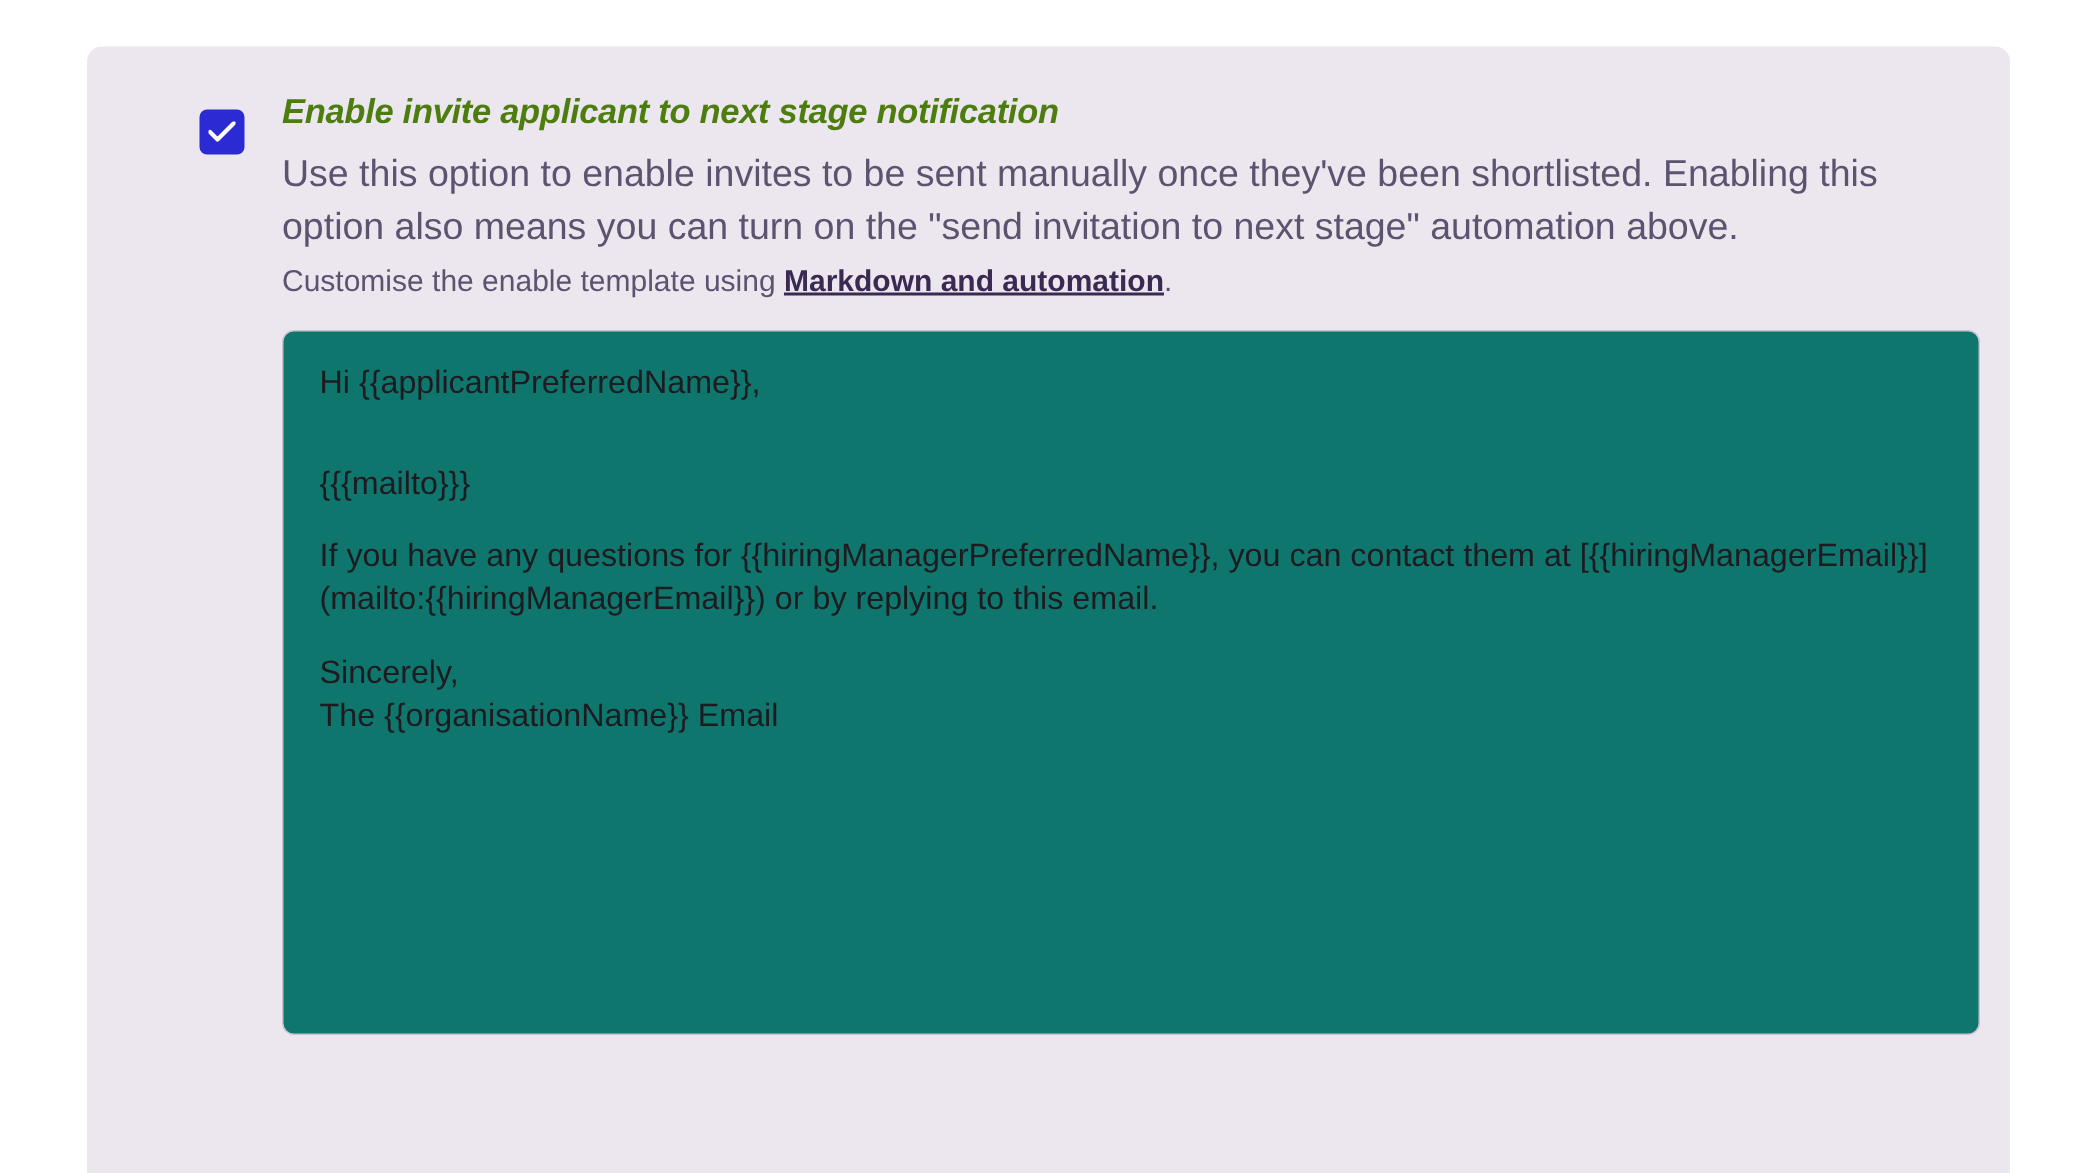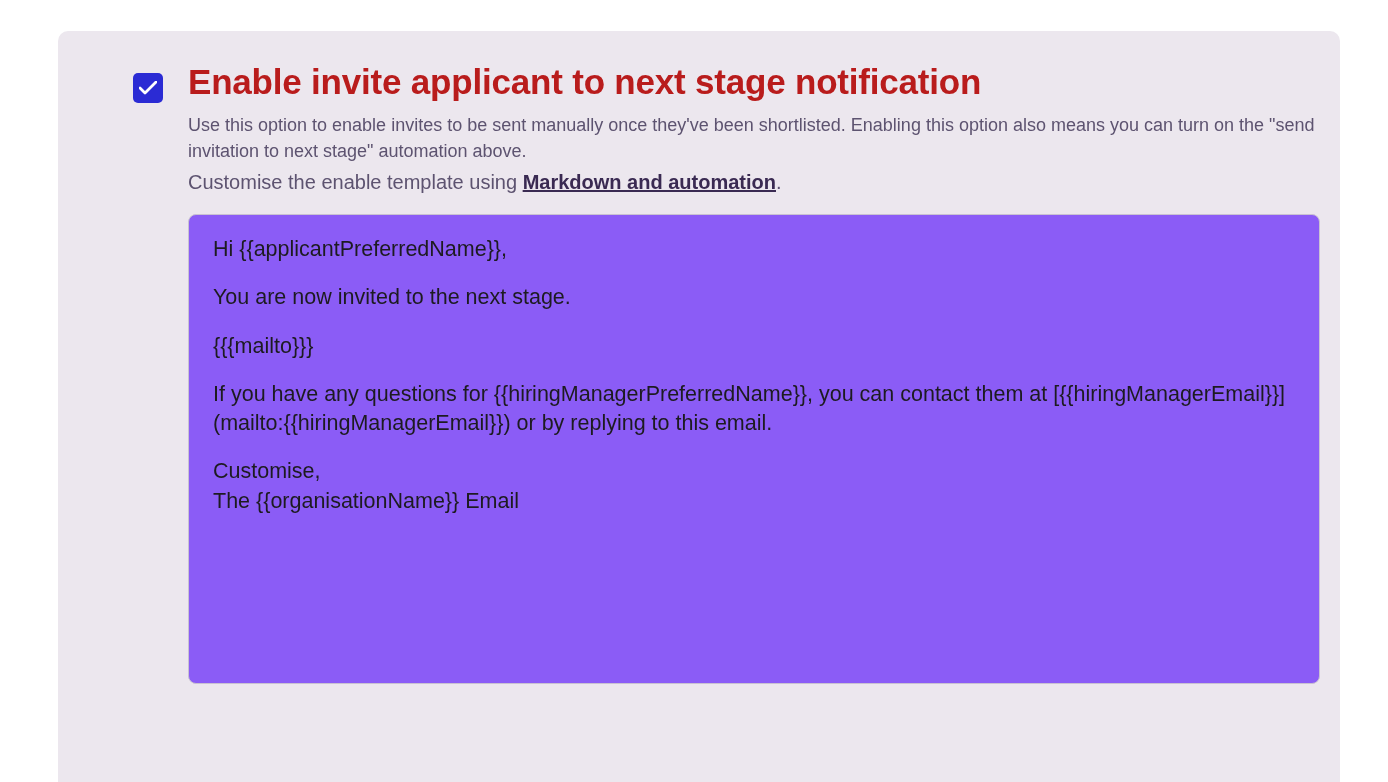--- a/index.html
+++ b/index.html
@@ -43,30 +43,31 @@
   }
   .checkbox svg { position: absolute; left: 6px; top: 8px; }
 
   .head-col {
     margin-left: 25px;
     flex: 1;
   }
 
   h1.title {
     margin: 0;
-    font-size: 35px;
+    font-size: 23px;
     font-weight: bold;
-    color: #b91c1c;
+    color: #4d7c0f;
     letter-spacing: -0.2px;
     line-height: 1.2;
+    font-style: italic;
   }
 
   p.desc {
     margin: 10px 0 0 0;
-    font-size: 18px;
+    font-size: 25px;
     line-height: 1.42;
     color: #5d5370;
     max-width: 1130px;
   }
 
   h2.subtitle {
     margin: 25px 0 0 0;
     font-size: 21.5px;
     font-weight: bold;
     color: #2a0a3d;
@@ -78,21 +79,21 @@
     color: #5d5370;
   }
   p.customise a {
     color: #3a2a52;
     font-weight: bold;
     text-decoration: underline;
   }
 
   .textarea-box {
     margin-top: 20px;
-    background: #8b5cf6;
+    background: #0f766e;
     border: 1px solid #c9c2d2;
     border-radius: 8px;
     width: 1132px;
     height: 470px;
     padding: 20px 24px;
     overflow: hidden;
   }
 
   .ta-line {
     font-size: 21.5px;
@@ -118,25 +119,24 @@
     <div class="head-col">
       <h1 class="title">Enable invite applicant to next stage notification</h1>
       <p class="desc">Use this option to enable invites to be sent manually once they've been shortlisted. Enabling this option also means you can turn on the "send invitation to next stage" automation above.</p>
 
 
       <p class="customise"><span>Customise the enable template using </span><a href="#">Markdown and automation</a><span>.</span></p>
 
       <div class="textarea-box" id="template-editor">
           <div class="ta-line">Hi {{applicantPreferredName}},</div>
           <div class="ta-line ta-blank"></div>
-          <div class="ta-line">You are now invited to the next stage.</div>
           <div class="ta-line ta-blank"></div>
           <div class="ta-line">{{{mailto}}}</div>
           <div class="ta-line ta-blank"></div>
           <div class="ta-line">If you have any questions for {{hiringManagerPreferredName}}, you can contact them at [{{hiringManagerEmail}}](mailto:{{hiringManagerEmail}}) or by replying to this email.</div>
           <div class="ta-line ta-blank"></div>
-          <div class="ta-line">Customise,</div>
+          <div class="ta-line">Sincerely,</div>
           <div class="ta-line">The {{organisationName}} Email</div>
         </div>
     </div>
   </div>
 
 </div>
 
 </body></html>

